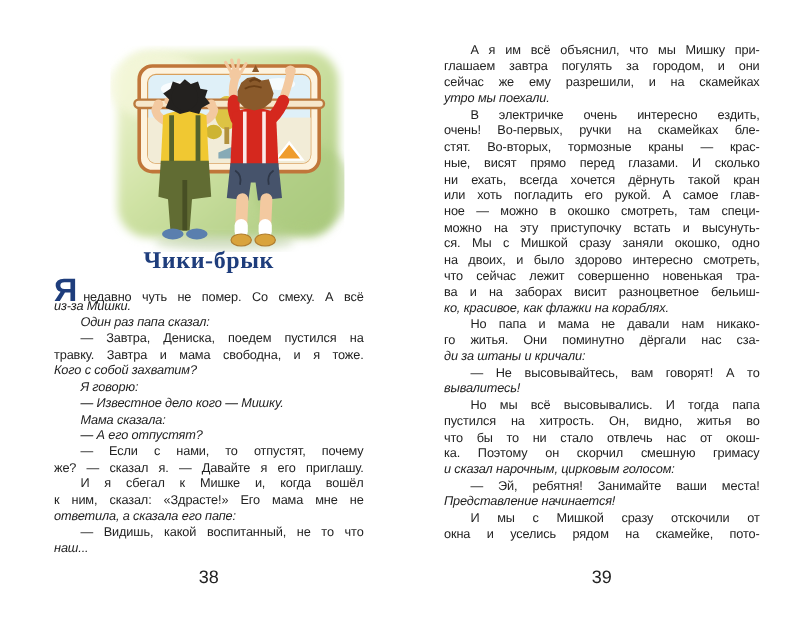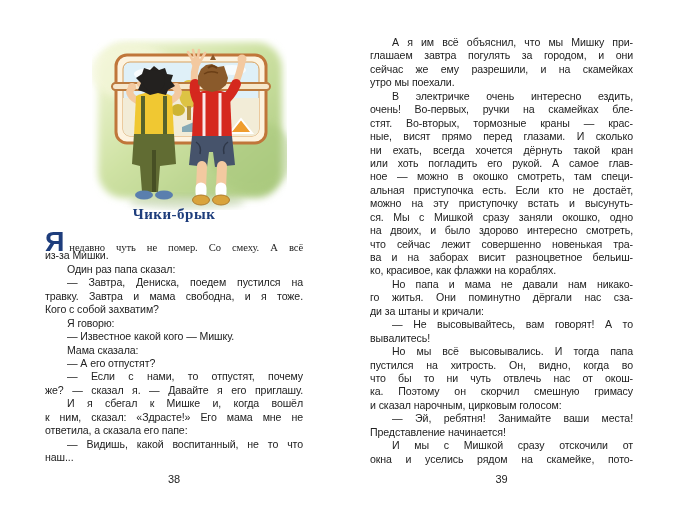--- a/index.html
+++ b/index.html
@@ -5,38 +5,38 @@
   html,body{margin:0;padding:0;background:#ffffff;}
   .book{position:relative;width:674px;height:523px;background:#ffffff;overflow:hidden;
         font-family:"Liberation Sans", sans-serif;}
   .page{position:absolute;top:0;height:523px;}
   .page-left{left:45px;width:258px;}
   .page-right{left:370px;width:263px;}
 
   .illustration{position:absolute;left:47px;top:38px;width:195px;height:172px;}
 
   .story-title{position:absolute;top:206px;left:0;width:100%;text-align:center;
-       font-family:"Liberation Serif", serif;font-weight:bold;font-size:15px;
+       font-family:"Liberation Serif", serif;font-weight:bold;font-size:20px;
        letter-spacing:.5px;color:#1e3d7c;}
 
   .textblock{position:absolute;left:0;width:100%;}
   .page-left .textblock{top:236px;}
   .page-right .textblock{top:36px;}
 
   .line{height:13.45px;line-height:13.45px;font-size:10.6px;letter-spacing:-0.1px;
         color:#222222;text-align:justify;text-align-last:justify;-moz-text-align-last:justify;
         overflow:visible;white-space:nowrap;}
-  .line.last{text-align-last:left;-moz-text-align-last:left;}
+  .line.last{text-align-last:left;font-style:italic;-moz-text-align-last:left;}
   .line.indent{text-indent:22px;}
   .line.drop{display:flex;align-items:baseline;text-indent:0;}
   .cap{font-weight:bold;font-size:27px;line-height:13.45px;margin-right:5px;color:#1e3d7c;}
-  .drop-rest{display:block;flex:1;text-align:justify;text-align-last:justify;font-family:Liberation Serif, serif;-moz-text-align-last:justify;}
+  .drop-rest{display:block;flex:1;text-align:justify;text-align-last:justify;-moz-text-align-last:justify;}
 
   .page-number{position:absolute;top:473px;left:0;width:100%;text-align:center;
-       font-size:11px;color:#222222;}
+       font-size:15px;color:#222222;}
 </style>
 </head>
 <body>
 
 <div class="book">
 
   <div class="page page-left">
 
     <svg class="illustration" viewBox="0 0 195 172" xmlns="http://www.w3.org/2000/svg">
       <defs>
@@ -141,21 +141,21 @@
         <div class="line drop">
           <span class="cap" style="color: rgb(30, 61, 124);">Я</span>
           <span class="drop-rest">недавно чуть не помер. Со смеху. А всё</span>
         </div>
         <div class="line last">из-за Мишки.</div>
         <div class="line indent last">Один раз папа сказал:</div>
         <div class="line indent">— Завтра, Дениска, поедем пустился на</div>
         <div class="line">травку. Завтра и мама свободна, и я тоже.</div>
         <div class="line last">Кого с собой захватим?</div>
         <div class="line indent last">Я говорю:</div>
-        <div class="line indent last">— Известное какой кого — Мишку.</div>
+        <div class="line indent last">— Известное дело кого — Мишку.</div>
         <div class="line indent last">Мама сказала:</div>
         <div class="line indent last">— А его отпустят?</div>
         <div class="line indent">— Если с нами, то отпустят, почему</div>
         <div class="line">же? — сказал я. — Давайте я его приглашу.</div>
         <div class="line indent">И я сбегал к Мишке и, когда вошёл</div>
         <div class="line">к ним, сказал: «Здрасте!» Его мама мне не</div>
         <div class="line last">ответила, а сказала его папе:</div>
         <div class="line indent">— Видишь, какой воспитанный, не то что</div>
         <div class="line last">наш...</div>
       </div>
@@ -169,35 +169,34 @@
         <div class="line">глашаем завтра погулять за городом, и они</div>
         <div class="line">сейчас же ему разрешили, и на скамейках</div>
         <div class="line last">утро мы поехали.</div>
         <div class="line indent">В электричке очень интересно ездить,</div>
         <div class="line">очень! Во-первых, ручки на скамейках бле-</div>
         <div class="line">стят. Во-вторых, тормозные краны — крас-</div>
         <div class="line">ные, висят прямо перед глазами. И сколько</div>
         <div class="line">ни ехать, всегда хочется дёрнуть такой кран</div>
         <div class="line">или хоть погладить его рукой. А самое глав-</div>
         <div class="line">ное — можно в окошко смотреть, там специ-</div>
-        <div class="line">альная приступочка есть. Если кто не достаёт,</div>
         <div class="line">можно на эту приступочку встать и высунуть-</div>
         <div class="line">ся. Мы с Мишкой сразу заняли окошко, одно</div>
         <div class="line">на двоих, и было здорово интересно смотреть,</div>
         <div class="line">что сейчас лежит совершенно новенькая тра-</div>
         <div class="line">ва и на заборах висит разноцветное бельиш-</div>
         <div class="line last">ко, красивое, как флажки на кораблях.</div>
         <div class="line indent">Но папа и мама не давали нам никако-</div>
         <div class="line">го житья. Они поминутно дёргали нас сза-</div>
         <div class="line last">ди за штаны и кричали:</div>
         <div class="line indent">— Не высовывайтесь, вам говорят! А то</div>
         <div class="line last">вывалитесь!</div>
         <div class="line indent">Но мы всё высовывались. И тогда папа</div>
-        <div class="line">пустился на хитрость. Он, видно, когда во</div>
-        <div class="line">что бы то ни чуть отвлечь нас от окош-</div>
+        <div class="line">пустился на хитрость. Он, видно, житья во</div>
+        <div class="line">что бы то ни стало отвлечь нас от окош-</div>
         <div class="line">ка. Поэтому он скорчил смешную гримасу</div>
         <div class="line last">и сказал нарочным, цирковым голосом:</div>
         <div class="line indent">— Эй, ребятня! Занимайте ваши места!</div>
         <div class="line last">Представление начинается!</div>
         <div class="line indent">И мы с Мишкой сразу отскочили от</div>
         <div class="line">окна и уселись рядом на скамейке, пото-</div>
       </div>
     <div class="page-number">39</div>
   </div>
 

